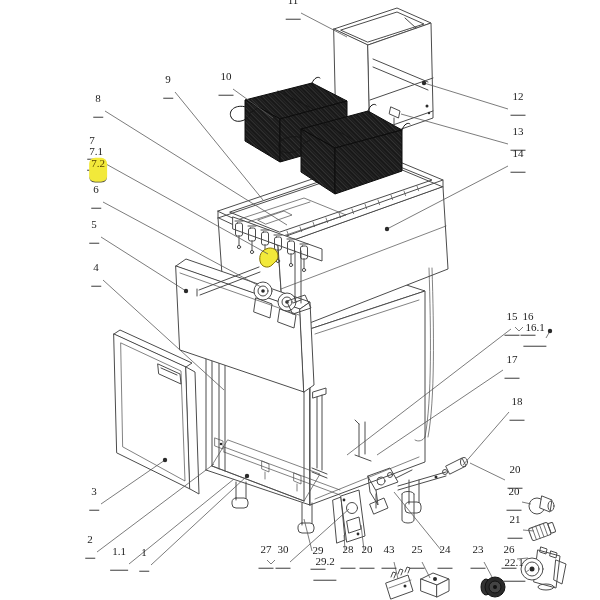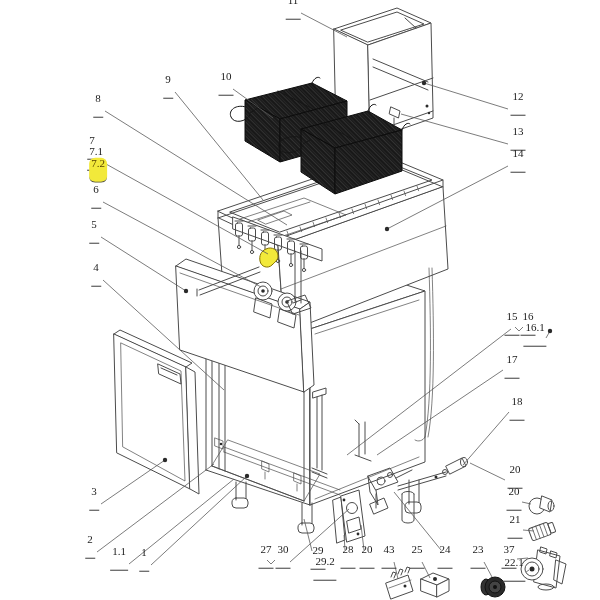--- a/index.html
+++ b/index.html
@@ -294,21 +294,21 @@
       <div class="lbl" style="left: 266px; top: 556px;">27</div>
       <div class="lbl" style="left: 283px; top: 556px;">30</div>
       <div class="lbl" style="left: 318px; top: 557px;">29</div>
       <div class="lbl" style="left: 325px; top: 568px;">29.2</div>
       <div class="lbl" style="left: 348px; top: 556px;">28</div>
       <div class="lbl" style="left: 367px; top: 556px;">20</div>
       <div class="lbl" style="left: 389px; top: 556px;">43</div>
       <div class="lbl" style="left: 417px; top: 556px;">25</div>
       <div class="lbl" style="left: 445px; top: 556px;">24</div>
       <div class="lbl" style="left: 478px; top: 556px;">23</div>
-      <div class="lbl" style="left: 509px; top: 556px;">37</div>
+      <div class="lbl" style="left: 509px; top: 556px;">26</div>
       <div class="lbl" style="left: 514px; top: 569px;">22.1</div>
       <div class="lbl" style="left: 515px; top: 526px; text-align: center;">21</div>
       <div class="lbl" style="left: 514px; top: 498px;">20</div>
       <div class="lbl" style="left: 515px; top: 476px;">20</div>
       <div class="lbl" style="left: 517px; top: 408px;">18</div>
       <div class="lbl" style="left: 512px; top: 366px;">17</div>
       <div class="lbl" style="left: 512px; top: 323px;">15</div>
       <div class="lbl" style="left: 528px; top: 323px;">16</div>
       <div class="lbl" style="left: 535px; top: 334px;">16.1</div>
     </div>

